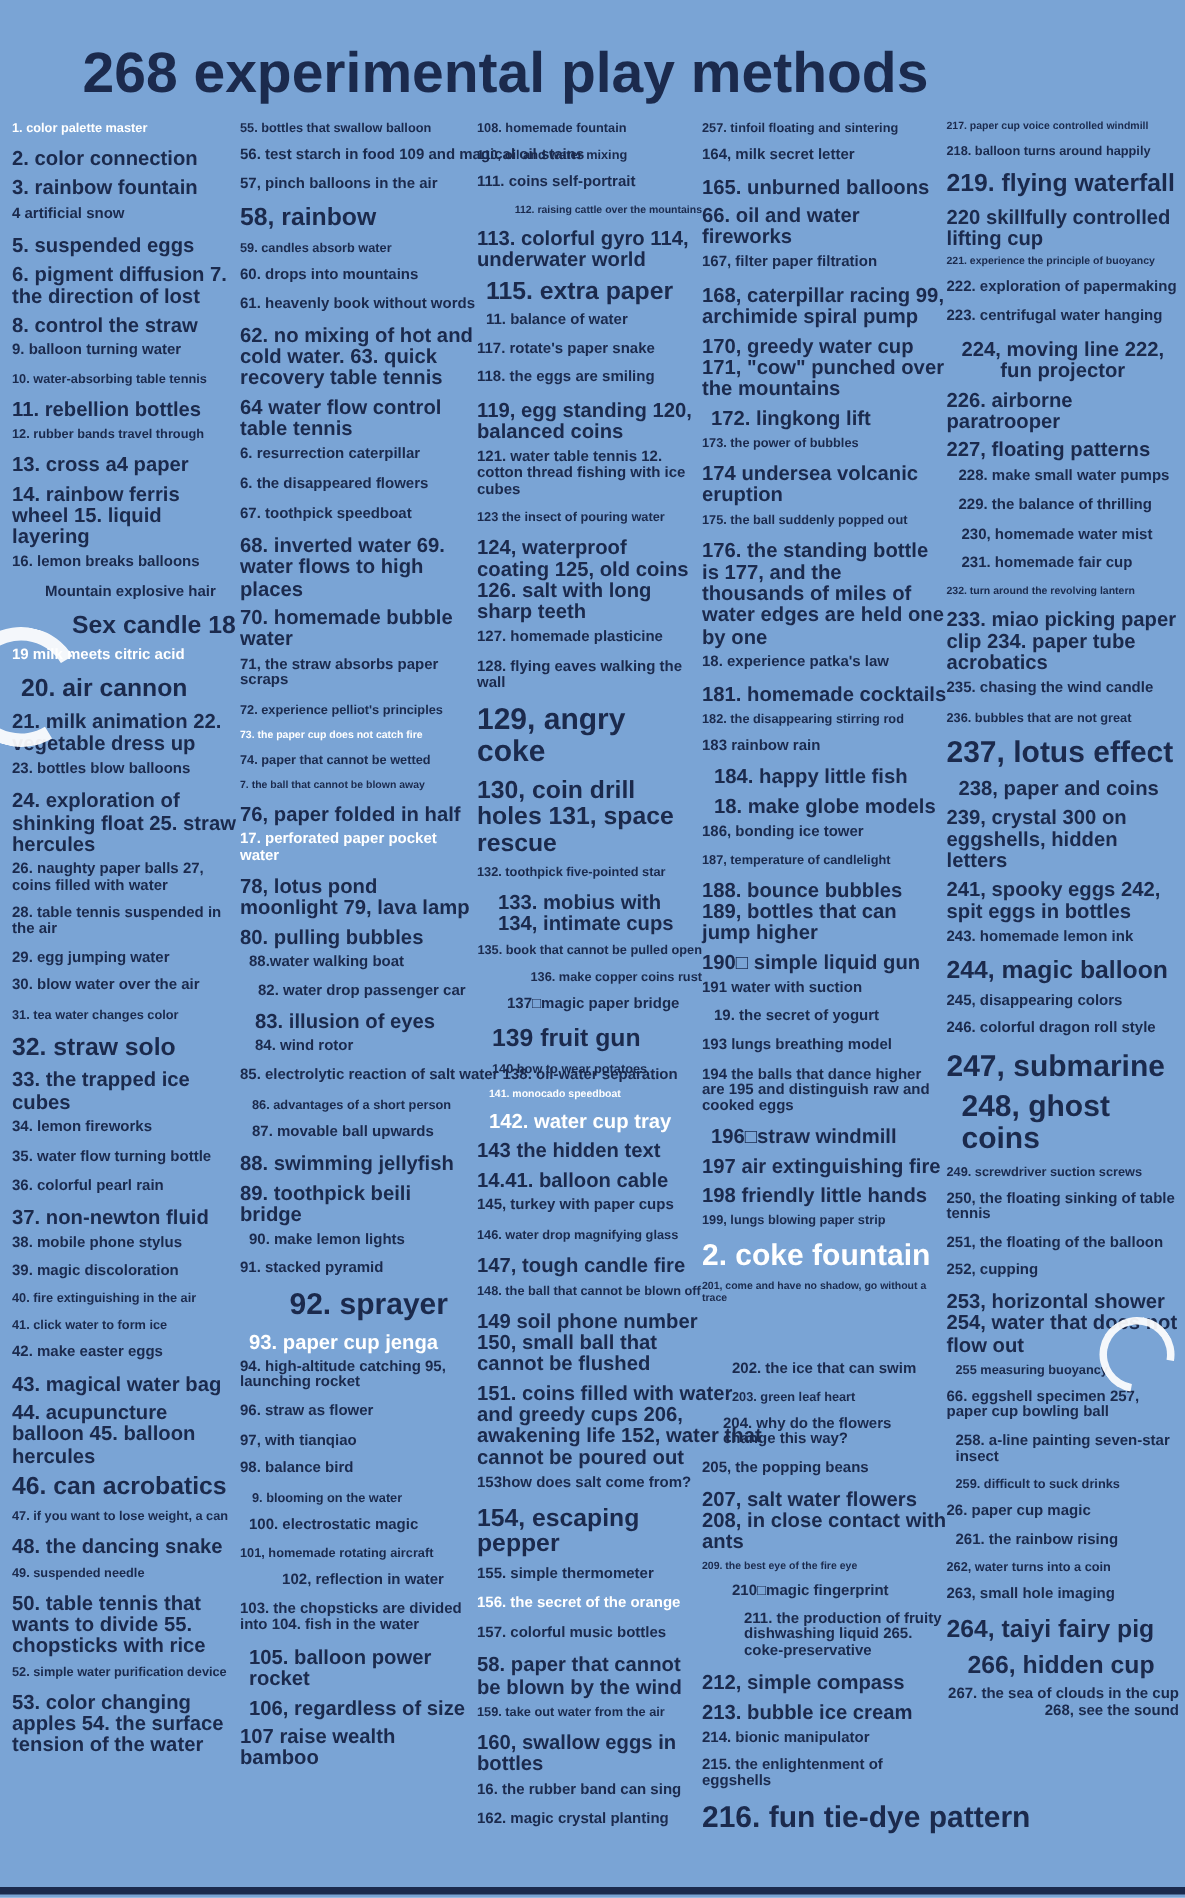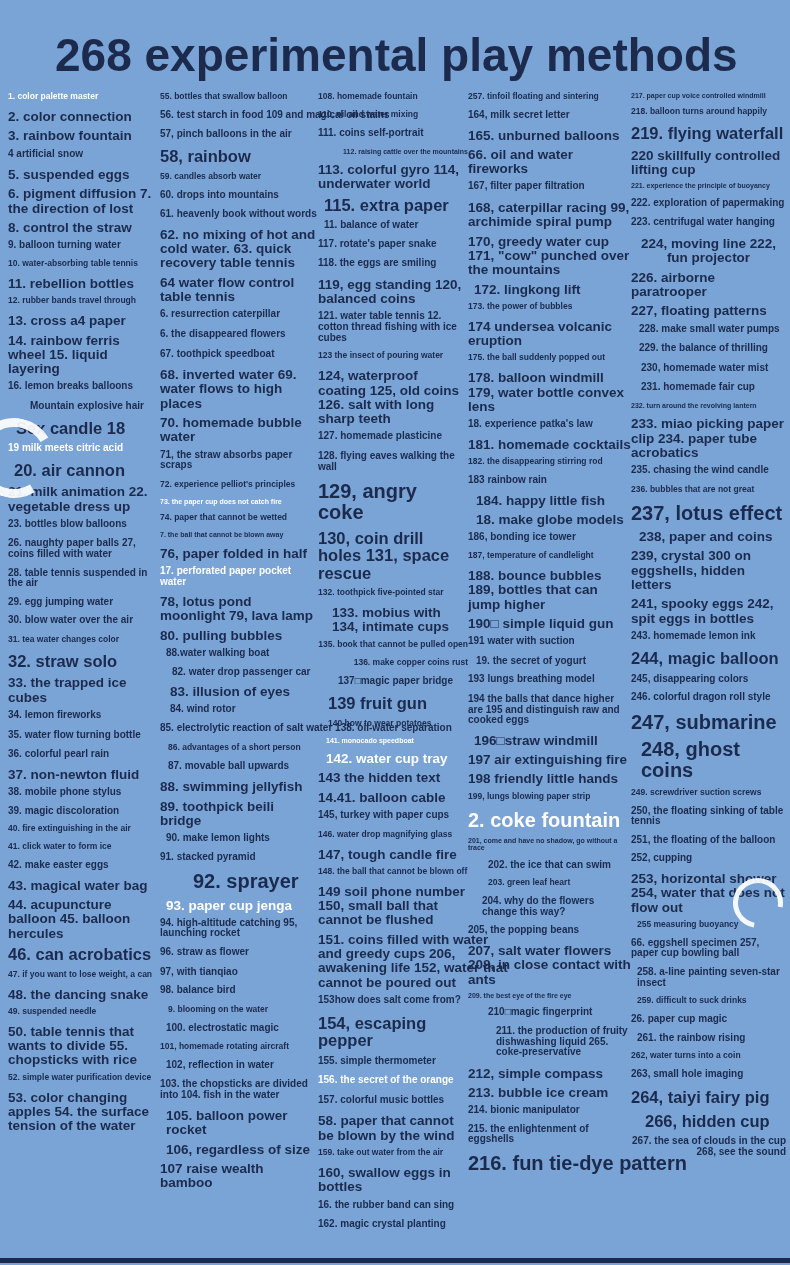--- a/index.html
+++ b/index.html
@@ -1,18 +1,18 @@
 <!DOCTYPE html>
 <html><head>
 <meta charset="utf-8">
 <style>
   html,body{margin:0;padding:0;}
   body{font-family:"Liberation Sans","DejaVu Sans",sans-serif;}
   #page{position:relative;width:790px;height:1265px;overflow:hidden;}
-  .title{font-weight:800;font-size:46px;letter-spacing:0px;padding:28px 0 6px 55px;white-space:nowrap;}
+  .title{font-weight:800;font-size:38px;letter-spacing:0px;padding:28px 0 6px 55px;white-space:nowrap;}
   #cols{display:flex;align-items:flex-start;padding:4px 2px 0 8px;}
   .col{display:flex;flex-direction:column;}
   .col:nth-child(1){width:152px;}
   .col:nth-child(2){width:158px;}
   .col:nth-child(3){width:150px;}
   .col:nth-child(4){width:163px;}
   .col:nth-child(5){width:155px;}
   .item{font-weight:700;line-height:1.06;}
   .s1{font-size:7px;margin-bottom:8px;font-weight:600;}
   .s2{font-size:8.5px;margin-bottom:9px;font-weight:600;}
@@ -45,25 +45,26 @@
         <div class="item s5">6. pigment diffusion 7. the direction of lost</div>
         <div class="item s5">8. control the straw</div>
         <div class="item s4">9. balloon turning water</div>
         <div class="item s2">10. water-absorbing table tennis</div>
         <div class="item s5">11. rebellion bottles</div>
         <div class="item s2">12. rubber bands travel through</div>
         <div class="item s5">13. cross a4 paper</div>
         <div class="item s5">14. rainbow ferris wheel 15. liquid layering</div>
         <div class="item s3">16. lemon breaks balloons</div>
         <div class="item s4" style="padding-left: 22px;">Mountain explosive hair</div>
-        <div class="item s6" style="padding-left: 8px;">Sex candle 18</div>
+        <div class="item s6" style="padding-left: 8px; margin-left: 32px;">Sex candle 18</div>
         <div class="item s4 white">19 milk meets citric acid</div>
         <div class="item s6" style="padding-left: 6px;">20. air cannon</div>
         <div class="item s5">21. milk animation 22. vegetable dress up</div>
         <div class="item s3">23. bottles blow balloons</div>
+        <div class="item s5">24. exploration of shinking float 25. straw hercules</div>
         <div class="item s4">26. naughty paper balls 27, coins filled with water</div>
         <div class="item s4">28. table tennis suspended in the air</div>
         <div class="item s4">29. egg jumping water</div>
         <div class="item s3">30. blow water over the air</div>
         <div class="item s2">31. tea water changes color</div>
         <div class="item s6">32. straw solo</div>
         <div class="item s5">33. the trapped ice cubes</div>
         <div class="item s3">34. lemon fireworks</div>
         <div class="item s3">35. water flow turning bottle</div>
         <div class="item s4">36. colorful pearl rain</div>
@@ -120,21 +121,21 @@
         <div class="item s3">91. stacked pyramid</div>
         <div class="item s7" style="padding-left: 6px; margin-left: 27px;">92. sprayer</div>
         <div class="item s5 white" style="padding-left: 6px;">93. paper cup jenga</div>
         <div class="item s4">94. high-altitude catching 95, launching rocket</div>
         <div class="item s3">96. straw as flower</div>
         <div class="item s4">97, with tianqiao</div>
         <div class="item s3">98. balance bird</div>
         <div class="item s2" style="padding-left: 8px;">9. blooming on the water</div>
         <div class="item s3" style="padding-left: 6px;">100. electrostatic magic</div>
         <div class="item s2">101, homemade rotating aircraft</div>
-        <div class="item s4" style="padding-left: 6px;">102, reflection in water</div>
+        <div class="item s4" style="padding-left: 6px; text-align: center;">102, reflection in water</div>
         <div class="item s3">103. the chopsticks are divided into 104. fish in the water</div>
         <div class="item s5" style="padding-left: 6px;">105. balloon power rocket</div>
         <div class="item s5" style="padding-left: 6px;">106, regardless of size</div>
         <div class="item s5">107 raise wealth bamboo</div>
       </div>
       <div class="col">
         <div class="item s2">108. homemade fountain</div>
         <div class="item s2">110, oil and water mixing</div>
         <div class="item s3">111. coins self-portrait</div>
         <div class="item s1 a-r">112. raising cattle over the mountains</div>
@@ -184,42 +185,42 @@
         <div class="item s4">164, milk secret letter</div>
         <div class="item s5">165. unburned balloons</div>
         <div class="item s5">66. oil and water fireworks</div>
         <div class="item s3">167, filter paper filtration</div>
         <div class="item s5">168, caterpillar racing 99, archimide spiral pump</div>
         <div class="item s5">170, greedy water cup 171, "cow" punched over the mountains</div>
         <div class="item s5" style="padding-left: 6px;">172. lingkong lift</div>
         <div class="item s2">173. the power of bubbles</div>
         <div class="item s5">174 undersea volcanic eruption</div>
         <div class="item s2">175. the ball suddenly popped out</div>
-        <div class="item s5">178. balloon windmill 179, water bottle convex lens</div>
+        <div class="item s5">176. the standing bottle is 177, and the thousands of miles of water edges are held one by one</div>
         <div class="item s4">18. experience patka's law</div>
         <div class="item s5">181. homemade cocktails</div>
         <div class="item s2">182. the disappearing stirring rod</div>
         <div class="item s4">183 rainbow rain</div>
         <div class="item s5" style="padding-left: 8px;">184. happy little fish</div>
         <div class="item s5" style="padding-left: 8px;">18. make globe models</div>
         <div class="item s4">186, bonding ice tower</div>
         <div class="item s2">187, temperature of candlelight</div>
         <div class="item s5">188. bounce bubbles 189, bottles that can jump higher</div>
         <div class="item s5">190□ simple liquid gun</div>
         <div class="item s3">191 water with suction</div>
         <div class="item s4" style="padding-left: 8px;">19. the secret of yogurt</div>
         <div class="item s3">193 lungs breathing model</div>
         <div class="item s4">194 the balls that dance higher are 195 and distinguish raw and cooked eggs</div>
         <div class="item s5" style="padding-left: 6px;">196□straw windmill</div>
         <div class="item s5">197 air extinguishing fire</div>
         <div class="item s5">198 friendly little hands</div>
         <div class="item s2">199, lungs blowing paper strip</div>
         <div class="item s7 white">2. coke fountain</div>
         <div class="item s1">201, come and have no shadow, go without a trace</div>
-        <div class="item s4" style="padding-left: 20px;">202. the ice that can swim</div>
+        <div class="item s4" style="padding-left: 20px; margin-top: 31px;">202. the ice that can swim</div>
         <div class="item s2" style="padding-left: 20px;">203. green leaf heart</div>
         <div class="item s4" style="padding-left: 14px;">204. why do the flowers change this way?</div>
         <div class="item s4">205, the popping beans</div>
         <div class="item s5">207, salt water flowers 208, in close contact with ants</div>
         <div class="item s1">209. the best eye of the fire eye</div>
         <div class="item s4" style="padding-left: 20px;">210□magic fingerprint</div>
         <div class="item s3" style="padding-left: 28px;">211. the production of fruity dishwashing liquid 265. coke-preservative</div>
         <div class="item s5">212, simple compass</div>
         <div class="item s5">213. bubble ice cream</div>
         <div class="item s4">214. bionic manipulator</div>

